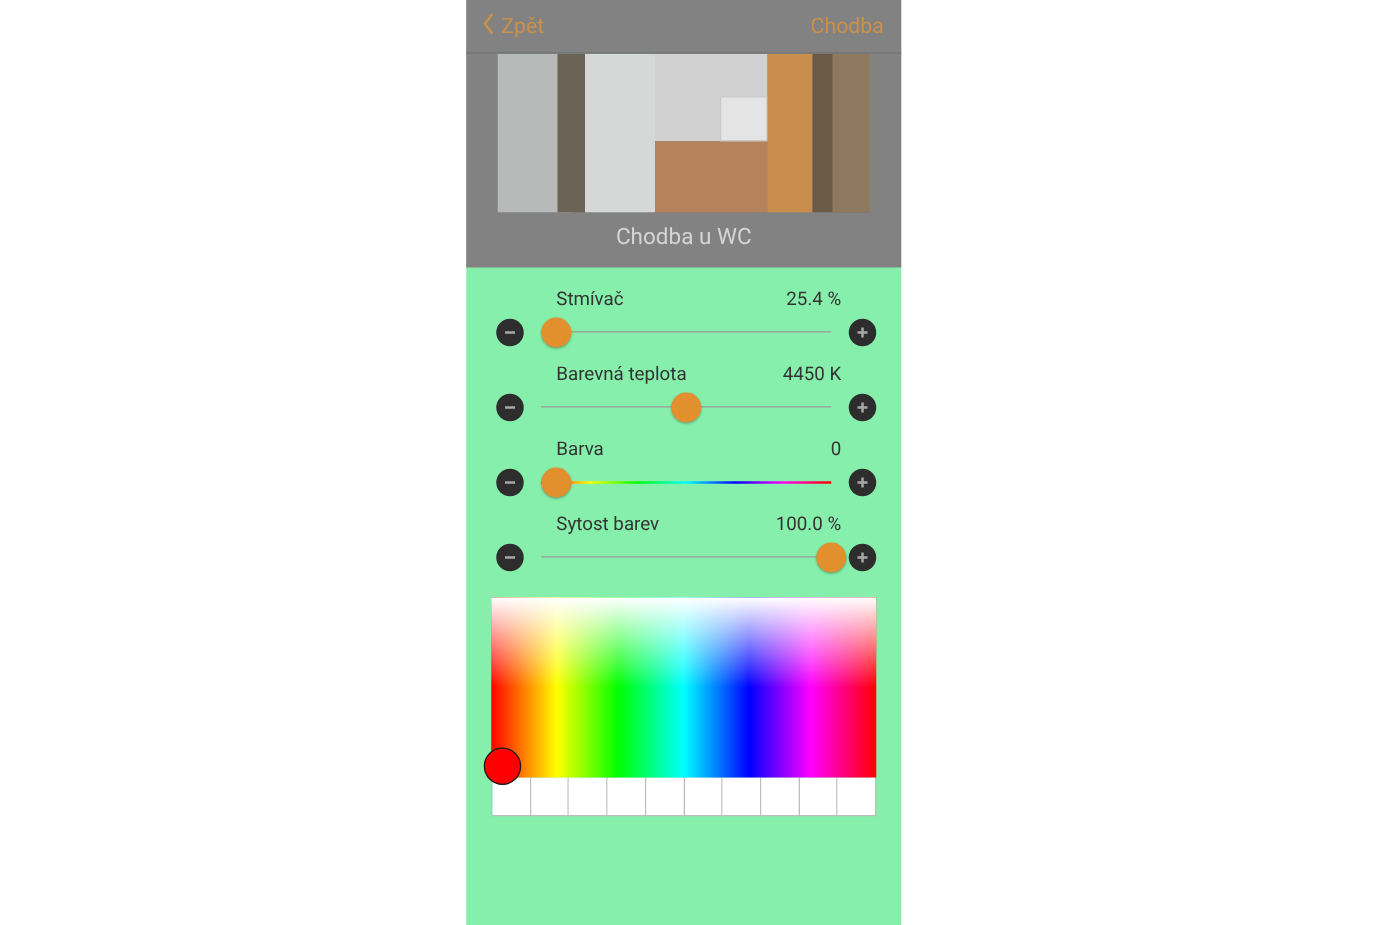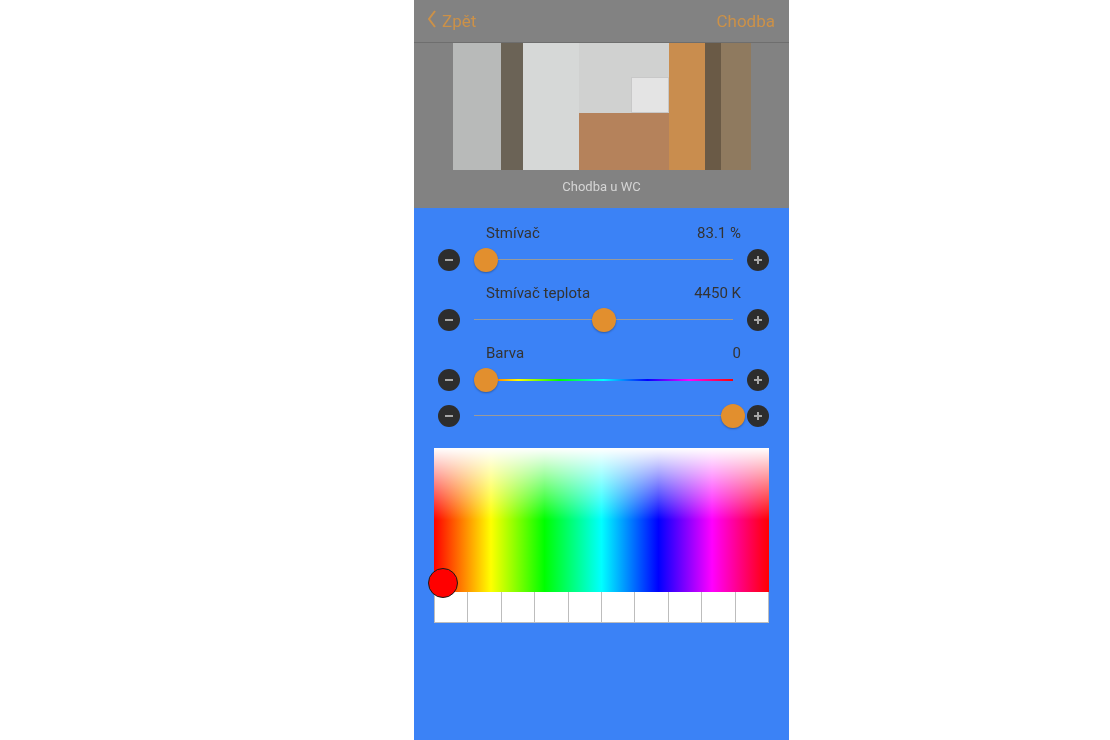--- a/index.html
+++ b/index.html
@@ -1,33 +1,33 @@
 <!DOCTYPE html>
 <html><head>
 <meta charset="utf-8">
 <style>
   html,body{margin:0;padding:0;width:1110px;height:740px;background:#fff;font-family:-apple-system,BlinkMacSystemFont,"Segoe UI",Roboto,Arial,sans-serif;overflow:hidden;}
-  .phone{position:absolute;left:373px;top:0;width:375px;height:740px;background:#3b82f6;margin-left:41px;}
+  .phone{position:absolute;left:373px;top:0;width:348px;height:740px;background:#86efac;}
   .topbar{height:42px;background:#828282;display:flex;align-items:center;justify-content:space-between;padding:0 14px 0 10px;border-bottom:1px solid #6e6e6e;}
   .back{display:flex;align-items:center;gap:2px;cursor:pointer;}
   .back svg{width:16px;height:20px;}
   .back-lbl{color:#cc9148;font-size:17px;}
   .edit-lbl{color:#cc9148;font-size:17px;cursor:pointer;}
   .hero{background:#828282;padding:0 0 14px 0;text-align:center;}
   .camera{width:298px;height:127px;margin:0 auto;display:block;position:relative;overflow:hidden;}
   .cam-left{position:absolute;left:0;top:0;width:60px;height:100%;background:#b8bab9;}
   .cam-door-dark{position:absolute;left:48px;top:0;width:22px;height:100%;background:#6b6356;}
   .cam-wall{position:absolute;left:70px;top:0;width:56px;height:100%;background:#d6d8d7;}
   .cam-floor{position:absolute;left:126px;top:70px;width:90px;height:57px;background:#b5825b;}
   .cam-upperwall{position:absolute;left:126px;top:0;width:90px;height:70px;background:#d0d1d0;}
   .cam-radiator{position:absolute;left:178px;top:34px;width:36px;height:34px;background:#e4e4e4;border:1px solid #c8c8c8;}
   .cam-doorframe{position:absolute;left:216px;top:0;width:36px;height:100%;background:#c98d4e;}
   .cam-right{position:absolute;left:252px;top:0;width:46px;height:100%;background:#6a5a46;}
   .cam-right2{position:absolute;left:268px;top:0;width:30px;height:100%;background:#8f7a5f;}
-  .cam-caption{color:#d5d5d5;font-size:13px;margin-top:9px;}
+  .cam-caption{color:#d5d5d5;font-size:18px;margin-top:9px;}
   .controls{padding:12px 0 0 0;}
   .ctrl{padding:4px 20px 8px 24px;}
   .ctrl-head{display:flex;justify-content:space-between;padding:0 28px 6px 48px;font-size:15px;color:#333;}
   .ctrl-body{display:flex;align-items:center;gap:14px;}
   .btn-circle{width:22px;height:22px;border-radius:50%;background:#2d2d2d;display:flex;align-items:center;justify-content:center;cursor:pointer;flex:0 0 22px;}
   .btn-circle svg{width:10px;height:10px;stroke:#a8a8a8;stroke-width:2;}
   .track-wrap{flex:1;position:relative;height:24px;}
   .track{position:absolute;left:0;right:0;top:11px;height:1px;background:#9a9a9a;}
   .track.hue{height:2px;top:11px;background:linear-gradient(90deg,#ff0000 0%,#ffff00 17%,#00ff00 33%,#00ffff 50%,#0000ff 67%,#ff00ff 83%,#ff0000 100%);}
   .thumb{position:absolute;top:0;width:24px;height:24px;border-radius:50%;background:#e28f2e;box-shadow:0 1px 2px rgba(0,0,0,.3);transform:translateX(-12px);cursor:pointer;}
@@ -73,21 +73,21 @@
       <div class="cam-right2"></div>
     </div>
     <div class="cam-caption">Chodba u WC</div>
   </div>
 
   <div class="controls">
 
     <div class="ctrl">
       <div class="ctrl-head">
         <span>Stmívač</span>
-        <span>83.1 %</span>
+        <span>25.4 %</span>
       </div>
       <div class="ctrl-body">
         <div class="btn-circle">
             <svg viewBox="0 0 10 10">
               <line x1="1" y1="5" x2="9" y2="5"></line>
             </svg>
           </div>
         <div class="track-wrap">
           <div class="track"></div>
           <div class="thumb orange-left"></div>
@@ -96,21 +96,21 @@
             <svg viewBox="0 0 10 10">
               <line x1="1" y1="5" x2="9" y2="5"></line>
               <line x1="5" y1="1" x2="5" y2="9"></line>
             </svg>
           </div>
       </div>
     </div>
 
     <div class="ctrl">
       <div class="ctrl-head">
-        <span>Stmívač teplota</span>
+        <span>Barevná teplota</span>
         <span>4450 K</span>
       </div>
       <div class="ctrl-body">
         <div class="btn-circle">
             <svg viewBox="0 0 10 10">
               <line x1="1" y1="5" x2="9" y2="5"></line>
             </svg>
           </div>
         <div class="track-wrap">
           <div class="track"></div>
@@ -144,20 +144,24 @@
         <div class="btn-circle">
             <svg viewBox="0 0 10 10">
               <line x1="1" y1="5" x2="9" y2="5"></line>
               <line x1="5" y1="1" x2="5" y2="9"></line>
             </svg>
           </div>
       </div>
     </div>
 
     <div class="ctrl">
+      <div class="ctrl-head">
+        <span>Sytost barev</span>
+        <span>100.0 %</span>
+      </div>
       <div class="ctrl-body">
         <div class="btn-circle">
             <svg viewBox="0 0 10 10">
               <line x1="1" y1="5" x2="9" y2="5"></line>
             </svg>
           </div>
         <div class="track-wrap">
           <div class="track"></div>
           <div class="thumb" style="left: 100%;"></div>
         </div>

